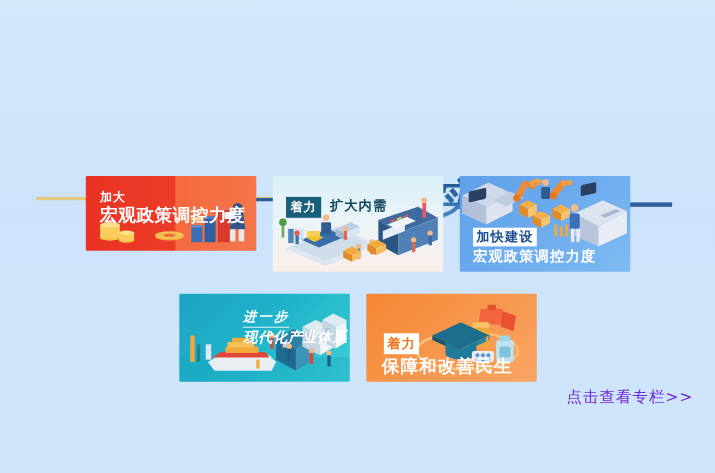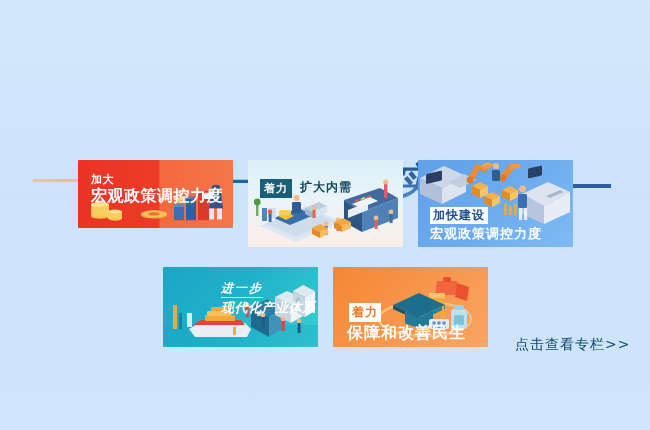--- a/index.html
+++ b/index.html
@@ -115,22 +115,22 @@
     position:absolute; left:14px; top:56px; z-index:7;
     font-size:16px; font-weight:700; color:#fff; letter-spacing:1px; white-space:nowrap;
   }
 
   
   .ill { position:absolute; inset:0; z-index:2; }
   .ill svg { display:block; width:100%; height:100%; }
 
   
   .link {
-    position:absolute; left:515px; top:336px;
-    font-size:14px; color:#0c4a6e; letter-spacing:1px; cursor:pointer;
+    position:absolute; left:515px; top:352px;
+    font-size:14px; color:#6d28d9; letter-spacing:1px; cursor:pointer;
     white-space:nowrap; font-weight:400;
   }
 </style>
 </head>
 <body>
 
 <div class="stage">
 
   <div class="title-block">
     <div class="gold-block"></div>

